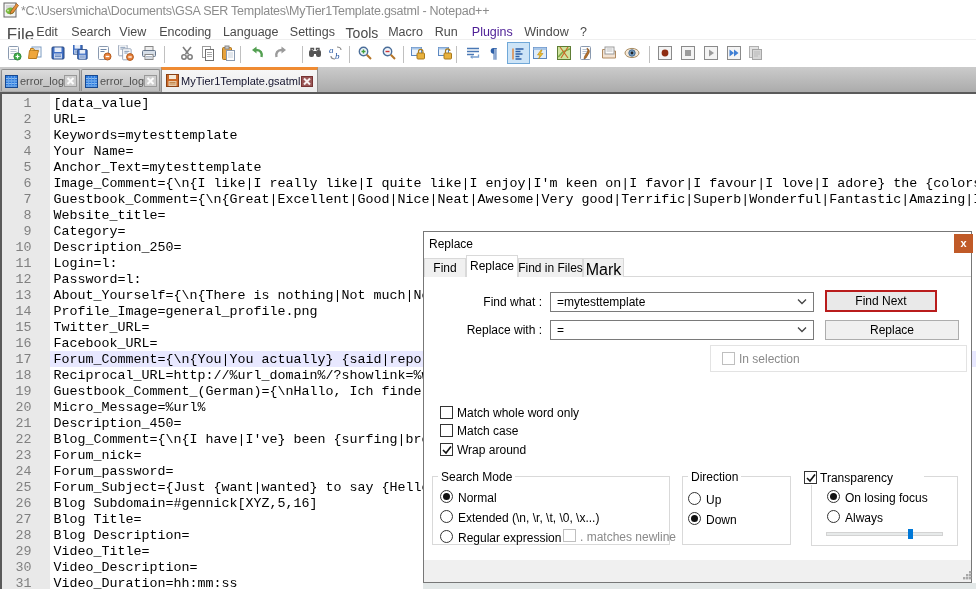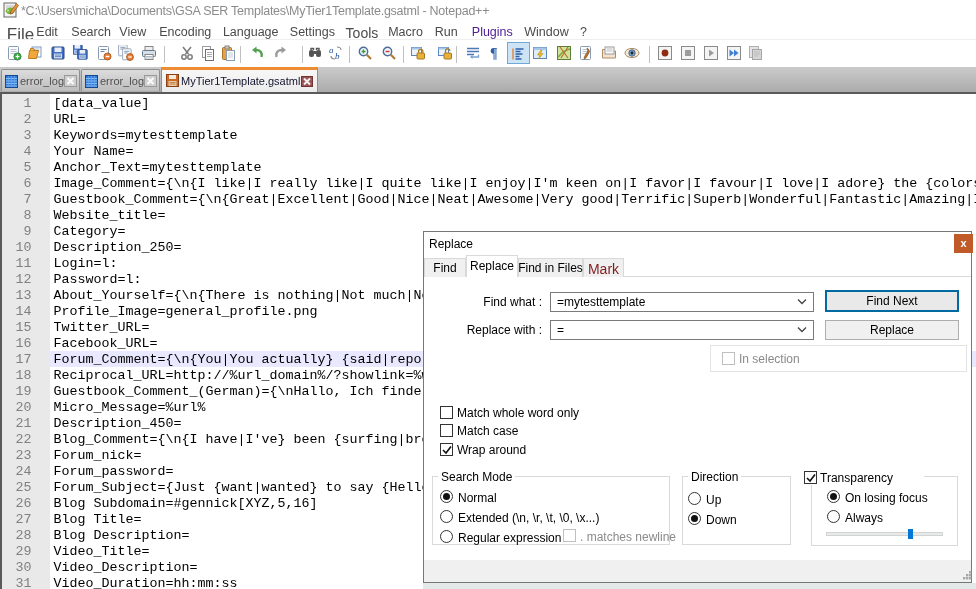--- a/index.html
+++ b/index.html
@@ -325,37 +325,37 @@
 <div class="abs" style="left:429px;top:237px;font-size:12px;color:#000">Replace</div>
 <div class="abs" style="left:954px;top:234px;width:19px;height:19px;background:#c05a28;color:#fff;font-size:11px;font-weight:bold;text-align:center;line-height:18px">x</div>
 <div class="abs" style="left:424px;top:276px;width:547px;height:1px;background:#d9d9d9"></div>
 <div class="abs" style="left:424px;top:258px;width:42px;height:19px;background:#f0f0f0;border:1px solid #d9d9d9;border-bottom:none"></div>
 <div class="abs" style="left:424px;top:261px;width:42px;font-size:12px;color:#000;text-align:center">Find</div>
 <div class="abs" style="left:466px;top:255px;width:52px;height:22px;background:#fff;border:1px solid #d9d9d9;border-bottom:none"></div>
 <div class="abs" style="left:466px;top:259px;width:52px;font-size:12px;color:#000;text-align:center">Replace</div>
 <div class="abs" style="left:518px;top:258px;width:65px;height:19px;background:#f0f0f0;border:1px solid #d9d9d9;border-bottom:none"></div>
 <div class="abs" style="left:518px;top:261px;width:65px;font-size:12px;color:#000;text-align:center">Find in Files</div>
 <div class="abs" style="left:583px;top:258px;width:41px;height:19px;background:#f0f0f0;border:1px solid #d9d9d9;border-bottom:none"></div>
-<div class="abs" style="left:583px;top:261px;width:41px;font-size:14px;color:#7f1d1d;text-align:center">Mark</div>
+<div class="abs" style="left:583px;top:261px;width:41px;font-size:16px;color:#000000;text-align:center">Mark</div>
 <div class="dlabel" style="right:434px;top:295px">Find what :</div>
 <div class="dlabel" style="right:434px;top:323px">Replace with :</div>
 <div class="abs" style="left:550px;top:292px;width:264px;height:20px;background:#fff;border:1px solid #7a7a7a"></div>
 <div class="dlabel" style="left:557px;top:295px">=mytesttemplate</div>
 <svg class="abs" style="left:797px;top:298px" width="10" height="7" viewBox="0 0 10 7">
       <path d="M1 1.5 5 5.5 9 1.5" fill="none" stroke="#444" stroke-width="1.3"></path>
     </svg>
 <div class="abs" style="left:550px;top:320px;width:264px;height:20px;background:#fff;border:1px solid #7a7a7a"></div>
 <div class="dlabel" style="left:557px;top:323px">=</div>
 <svg class="abs" style="left:797px;top:326px" width="10" height="7" viewBox="0 0 10 7">
       <path d="M1 1.5 5 5.5 9 1.5" fill="none" stroke="#444" stroke-width="1.3"></path>
     </svg>
 <div class="abs" style="left:710px;top:345px;width:257px;height:27px;border:1px solid #e3e3e3"></div>
 <div class="cb dis" style="left:722px;top:352px"></div>
 <div class="dlabel" style="left:739px;top:352px;color:#8a8a8a">In selection</div>
-<div class="btn" style="left:825px;top:290px;width:134px;height:22px;border:2px solid #0369a1;background:#e9e9e9">Find Next</div>
+<div class="btn" style="left:825px;top:290px;width:112px;height:22px;border:2px solid #b91c1c;background:#e9e9e9">Find Next</div>
 <div class="btn" style="left:825px;top:320px;width:134px;height:20px">Replace</div>
 <div class="cb" style="left:440px;top:406px"></div>
 <div class="dlabel" style="left:457px;top:406px">Match whole word only</div>
 <div class="cb" style="left:440px;top:424px"></div>
 <div class="dlabel" style="left:457px;top:424px">Match case</div>
 <div class="cb" style="left:440px;top:443px"></div>
 <svg class="abs" style="left:441px;top:444px" width="12" height="12" viewBox="0 0 12 12">
       <path d="M2 6 5 9 10 2.5" fill="none" stroke="#111" stroke-width="1.6"></path>
     </svg>
 <div class="dlabel" style="left:457px;top:443px">Wrap around</div>

